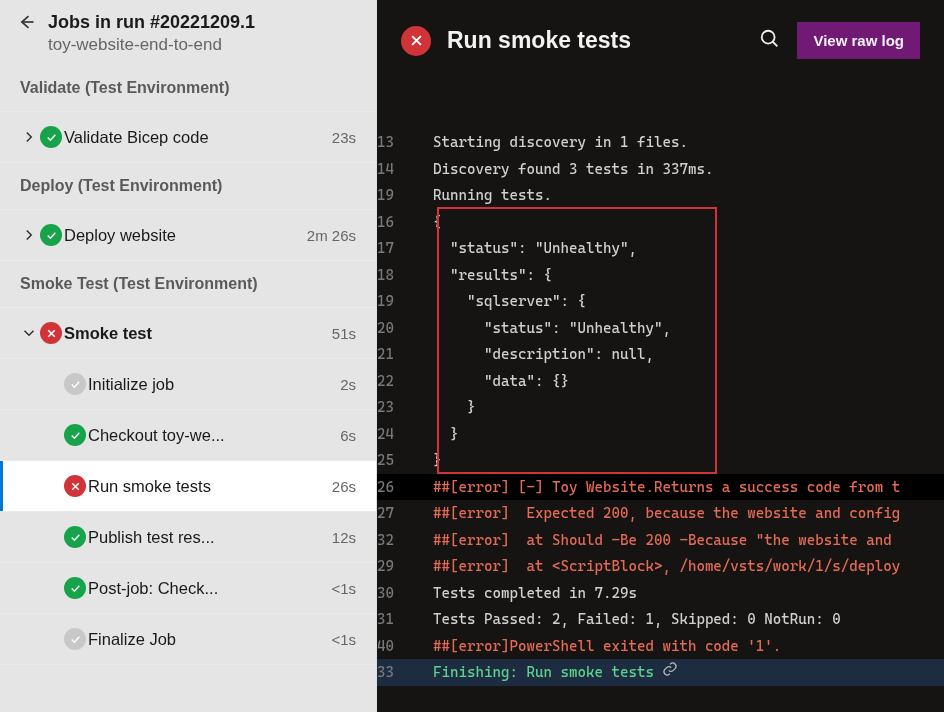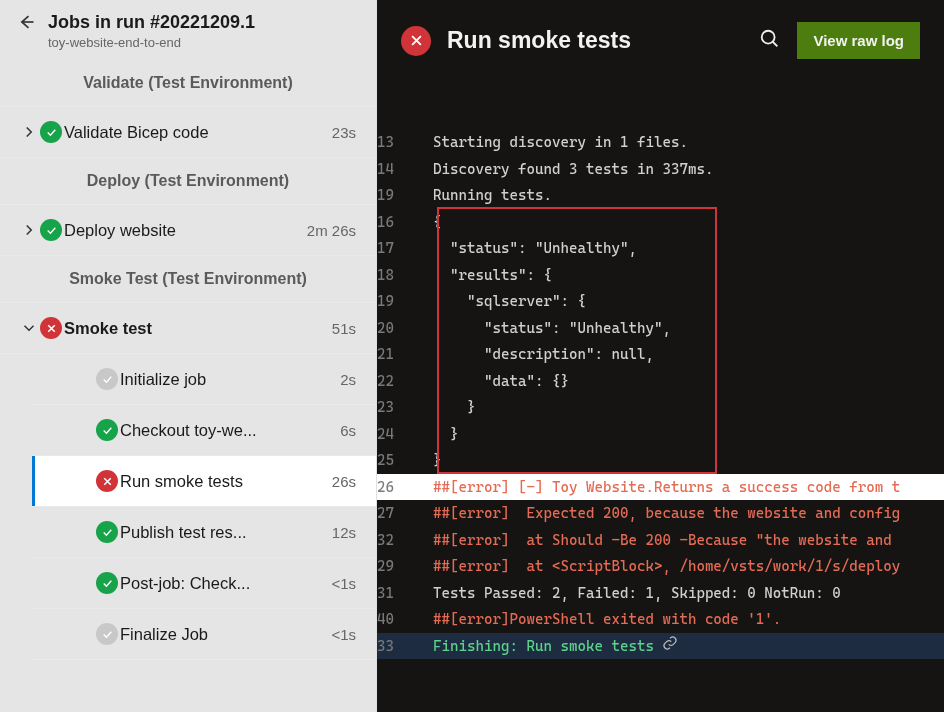--- a/index.html
+++ b/index.html
@@ -18,36 +18,35 @@
     overflow-y: auto;
   }
   .left-header {
     padding: 12px 16px 10px 16px;
     display: flex;
     align-items: flex-start;
     gap: 12px;
   }
   .back-arrow svg { width: 20px; height: 20px; stroke: #333; }
   .left-title { font-size: 18px; font-weight: 600; color: #1a1a1a; }
-  .left-subtitle { font-size: 13px; color: #666; margin-top: 2px; }
+  .left-subtitle { font-size: 17px; color: #666; margin-top: 2px; }
   .stage-header {
     padding: 14px 20px;
     font-size: 16px; font-weight: 600;
     color: #5a5a5a;
     border-bottom: 1px solid #eaeaea;
-    text-align: center;
   }
   .job-row {
     display: flex; align-items: center;
     padding: 14px 20px;
     border-bottom: 1px solid #eaeaea;
     gap: 2px;
     cursor: pointer;
   }
-  .job-row.step { padding-left: 44px; margin-left: 32px; }
+  .job-row.step { padding-left: 44px; }
   .job-row.step .chevron { visibility: hidden; width: 18px; }
   .job-row.selected { background: #fff; box-shadow: inset 3px 0 0 #0078d4; }
   .chevron { width: 18px; height: 18px; flex-shrink:0; }
   .chevron svg { width: 18px; height: 18px; stroke: #333; }
   .status-icon { width: 22px; height: 22px; border-radius: 50%; flex-shrink:0; display:flex; align-items:center; justify-content:center; }
   .status-success { background: #16a34a; }
   .status-failed  { background: #d13438; }
   .status-skipped { background: #c8c8c8; }
   .status-icon svg { width: 13px; height: 13px; stroke: #fff; fill: none; stroke-width: 2.6; }
   .status-failed svg { stroke-width: 2.8; }
@@ -69,35 +68,35 @@
     gap: 16px;
   }
   .right-header .big-fail {
     width: 30px; height: 30px; border-radius: 50%; background:#d13438;
     display:flex; align-items:center; justify-content:center;
   }
   .right-header .big-fail svg { width:15px; height:15px; stroke:#fff; stroke-width:3; }
   .right-title { font-size: 23px; font-weight:600; flex:1; color:#f2f2f2; }
   .search-btn svg { width:22px; height:22px; stroke:#eee; fill:none; stroke-width:2; }
   .rawlog-btn {
-    background:#4d7c0f; color:#f2f2f2;
+    background:#701a75; color:#f2f2f2;
     border:none; padding:10px 16px; font-size:15px; font-weight:600;
     cursor:pointer;
   }
   .log-area {
     flex:1;
     overflow:hidden;
     font-family: "Cascadia Mono","Menlo",Consolas,monospace;
     font-size: 14.5px;
     line-height: 26.5px;
     padding-top: 48px;
     position: relative;
   }
   .log-line { display:flex; white-space: pre; }
-  .log-line.hl-dark { background:#ffffff; }
+  .log-line.hl-dark { background:#000000; }
   .log-line.hl-blue { background:#1d2c41; }
   .ln { width:56px; color:#7a7a7a; padding-right:16px; flex-shrink:0; }
   .lt { color:#d0d0d0; }
   .lt.err { color:#e46b55; }
   .lt.section { color:#5cd28a; }
   .link-icon { display:inline-block; vertical-align:middle; margin-left:8px; }
   .link-icon svg { width:16px; height:16px; stroke:#bbb; fill:none; stroke-width:1.8; }
   .hl-box {
     position:absolute;
     border:2px solid #d13438;
@@ -251,20 +250,21 @@
         <div class="log-line"><span class="ln">20</span><span class="lt ">      "status": "Unhealthy",</span></div>
         <div class="log-line"><span class="ln">21</span><span class="lt ">      "description": null,</span></div>
         <div class="log-line"><span class="ln">22</span><span class="lt ">      "data": {}</span></div>
         <div class="log-line"><span class="ln">23</span><span class="lt ">    }</span></div>
         <div class="log-line"><span class="ln">24</span><span class="lt ">  }</span></div>
         <div class="log-line"><span class="ln">25</span><span class="lt ">}</span></div>
         <div class="log-line hl-dark"><span class="ln">26</span><span class="lt err">##[error] [-] Toy Website.Returns a success code from t</span></div>
         <div class="log-line"><span class="ln">27</span><span class="lt err">##[error]  Expected 200, because the website and config</span></div>
         <div class="log-line"><span class="ln">32</span><span class="lt err">##[error]  at Should -Be 200 -Because "the website and </span></div>
         <div class="log-line"><span class="ln">29</span><span class="lt err">##[error]  at &lt;ScriptBlock&gt;, /home/vsts/work/1/s/deploy</span></div>
+        <div class="log-line"><span class="ln">30</span><span class="lt ">Tests completed in 7.29s</span></div>
         <div class="log-line"><span class="ln">31</span><span class="lt ">Tests Passed: 2, Failed: 1, Skipped: 0 NotRun: 0</span></div>
         <div class="log-line"><span class="ln">40</span><span class="lt err">##[error]PowerShell exited with code '1'.</span></div>
         <div class="log-line hl-blue"><span class="ln">33</span><span class="lt section">Finishing: Run smoke tests</span><span class="link-icon"><svg viewBox="0 0 24 24">
               <path d="M10 14a5 5 0 0 0 7 0l3-3a5 5 0 0 0-7-7l-1 1"></path>
               <path d="M14 10a5 5 0 0 0-7 0l-3 3a5 5 0 0 0 7 7l1-1"></path>
             </svg></span></div>
       </div>
     <div class="hl-box" id="hl-box" style="left: 60px; top: 125.5px; width: 280px; height: 267px;"></div>
   </div>
 </div>

